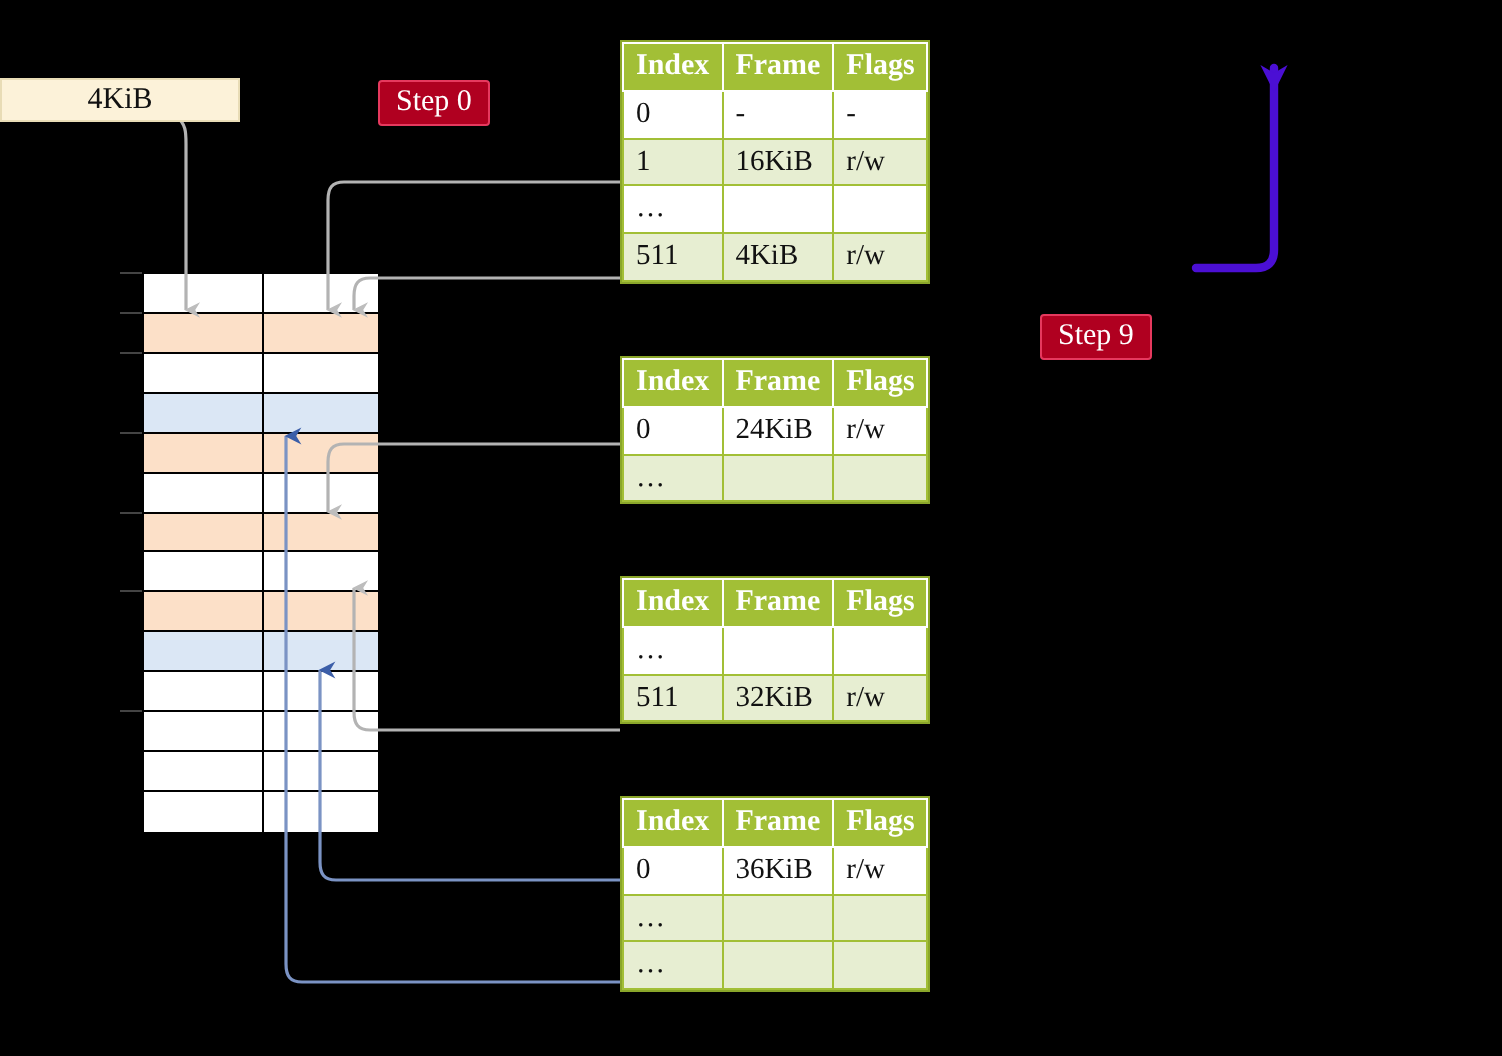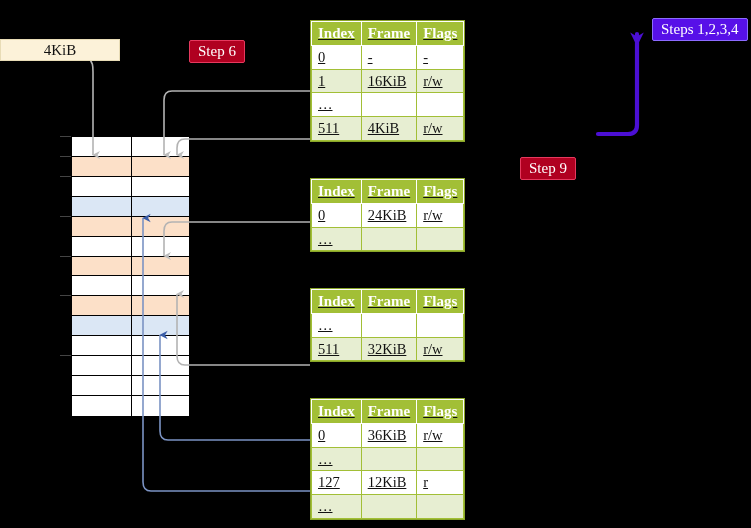--- a/index.html
+++ b/index.html
@@ -15,21 +15,21 @@
             border:1.4px solid #000;box-sizing:border-box;background:#fff;}
   #mem-grid .mrow{height:19.93px;border-bottom:1.4px solid #000;box-sizing:border-box;position:relative;}
   #mem-grid .mrow:last-child{border-bottom:none;}
   #mem-grid .mdiv{position:absolute;left:59px;top:0;bottom:0;width:0;border-left:1.4px solid #000;}
   #mem-ticks{position:absolute;left:60px;top:136px;width:12px;height:279px;}
   #mem-ticks i{position:absolute;left:0;width:12px;height:0;border-top:1.4px solid #444;}
 
   
   .ptable{position:absolute;border:1.5px solid #8aa62a;border-collapse:collapse;
           background:#fff;font-size:14.5px;color:#111;}
-  .ptable table{border-collapse:collapse;width:142px;text-decoration:underline;}
+  .ptable table{border-collapse:collapse;width:142px;}
   .ptable th{background:#a2bf36;color:#fff;font-weight:bold;text-align:left;
              padding:3px 6px;font-size:15px;border:1px solid #fff;white-space:nowrap;}
   .ptable td{padding:3px 6px;border:1px solid #a2bf36;height:21px;
              box-sizing:border-box;white-space:nowrap;line-height:1.15;}
   .ptable tr.alt td{background:#e7eed2;}
   .ptable tr.plain td{background:#ffffff;}
   .ptable td.hl{background:#ffff9e;}
   .ptable col.c1{width:58px;}
   .ptable col.c2{width:58px;}
   .ptable col.c3{width:54px;}
@@ -157,23 +157,22 @@
     </g>
 
     <g>
       <path d="M598,134 L628,134 C634,134 637,131 637,125 L637,34" fill="none" stroke="#4b0fd4" stroke-width="4.2" stroke-linecap="round" marker-end="url(#ah-violet)"></path>
     </g>
   </svg>
 
   <div id="lbl-4kib">
     <span>4KiB</span>
   </div>
-  <div class="lbl red" id="lbl-step0">Step 6</div>
+  <div class="lbl red" id="lbl-step0">Step 0</div>
   <div class="lbl red" id="lbl-step4">Step 9</div>
-  <div class="lbl violet" id="lbl-steps1234">Steps 1,2,3,4</div>
 
   <div class="ptable" id="tbl1">
       <table>
         <colgroup>
           <col class="c1">
           <col class="c2">
           <col class="c3">
         </colgroup>
         <thead>
           <tr>
@@ -280,25 +279,20 @@
           <tr class="plain">
             <td>0</td>
             <td>36KiB</td>
             <td>r/w</td>
           </tr>
           <tr class="alt">
             <td>…</td>
             <td></td>
             <td></td>
           </tr>
-          <tr class="plain">
-            <td>127</td>
-            <td>12KiB</td>
-            <td>r</td>
-          </tr>
           <tr class="alt">
             <td>…</td>
             <td></td>
             <td></td>
           </tr>
         </tbody>
       </table>
     </div>
 
 </div>

